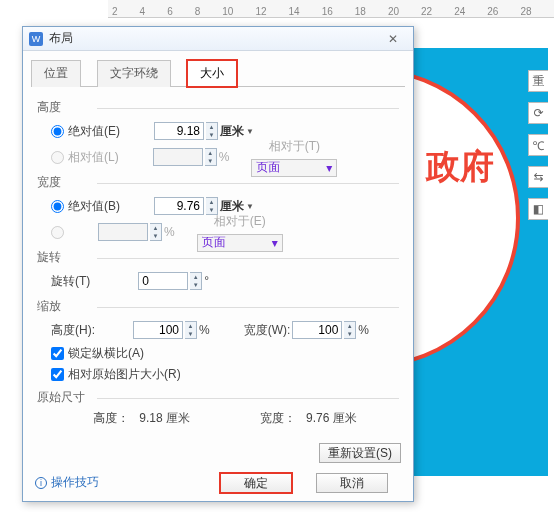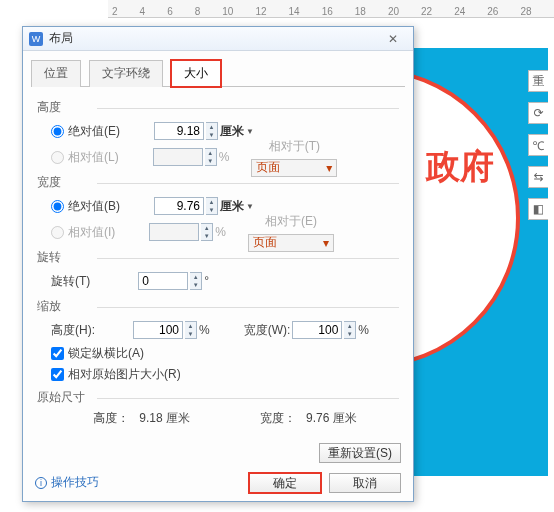--- a/index.html
+++ b/index.html
@@ -95,21 +95,21 @@
     display: flex;
     margin: 8px 8px 0 8px;
     border-bottom: 1px solid #c4c4c4;
     font-size: 12px;
   }
   .tab {
     padding: 4px 12px;
     border: 1px solid #c4c4c4;
     border-bottom: none;
     background: #f3f3f3;
-    margin-right: 8px;
+    margin-right: 16px;
     position: relative;
     top: 1px;
     color: #555;
   }
   .tab.active {
     background: #fff;
     border-bottom: 1px solid #fff;
     color: #000;
   }
   .tab.hl { outline: 2px solid #e73728; outline-offset: -1px; }
@@ -141,28 +141,28 @@
   .spin span{flex:1;font-size:6px;line-height:8px;text-align:center;color:#567;}
   .unit-dd { display:flex;align-items:center;gap:2px;color:#333;font-weight:bold; }
   .unit-dd .dd { font-size:8px;color:#555; }
   .disabled { color:#aaa; }
   input.disabled { background:#f4f4f4; color:#aaa; }
   .rel-wrap { display:flex;align-items:center;gap:4px;margin-left:20px;flex-direction:column;}
   .select-like {
     width: 86px; height:18px;
     border:1px solid #c4c4c4;
     background:#f4f4f4;
-    color:#c2410c;
+    color:#6d28d9;
     display:flex;align-items:center;justify-content:space-between;
     padding:0 4px;font-size:12px;
   }
   .cb-row { display:flex;align-items:center;gap:4px;margin:4px 0 4px 14px; }
   .orig { display:flex;gap:70px;margin:4px 0 0 14px;justify-content:center; }
   .btnbar { position:absolute;right:12px;bottom:38px;}
-  .btnbar2 { position:absolute;right:12px;bottom:8px;display:flex;gap:8px;}
+  .btnbar2 { position:absolute;right:25px;bottom:8px;display:flex;gap:24px;}
   button.wp {
     height:20px; min-width:72px;
     background:linear-gradient(#fefefe,#ececec);
     border:1px solid #a9a9a9;
     font-size:12px;color:#333;
     padding:0 8px;
   }
   button.wp.hl { outline:2px solid #e73728; outline-offset:-1px; }
   .tips {
     position:absolute;left:12px;bottom:10px;
@@ -274,21 +274,20 @@
           <span>▼</span>
         </div>
       <div class="unit-dd">
           <span>厘米</span>
           <span class="dd">▼</span>
         </div>
     </div>
     <div class="row">
       <label class="radio disabled">
           <input type="radio" disabled="" style="">
-          <span>相对值(I)</span>
         </label>
       <div class="col-gap"></div>
       <input type="text" class="disabled" disabled="" style="">
       <div class="spin">
           <span>▲</span>
           <span>▼</span>
         </div>
       <span class="disabled">%</span>
       <div class="rel-wrap">
         <span class="disabled">相对于(E)</span>

